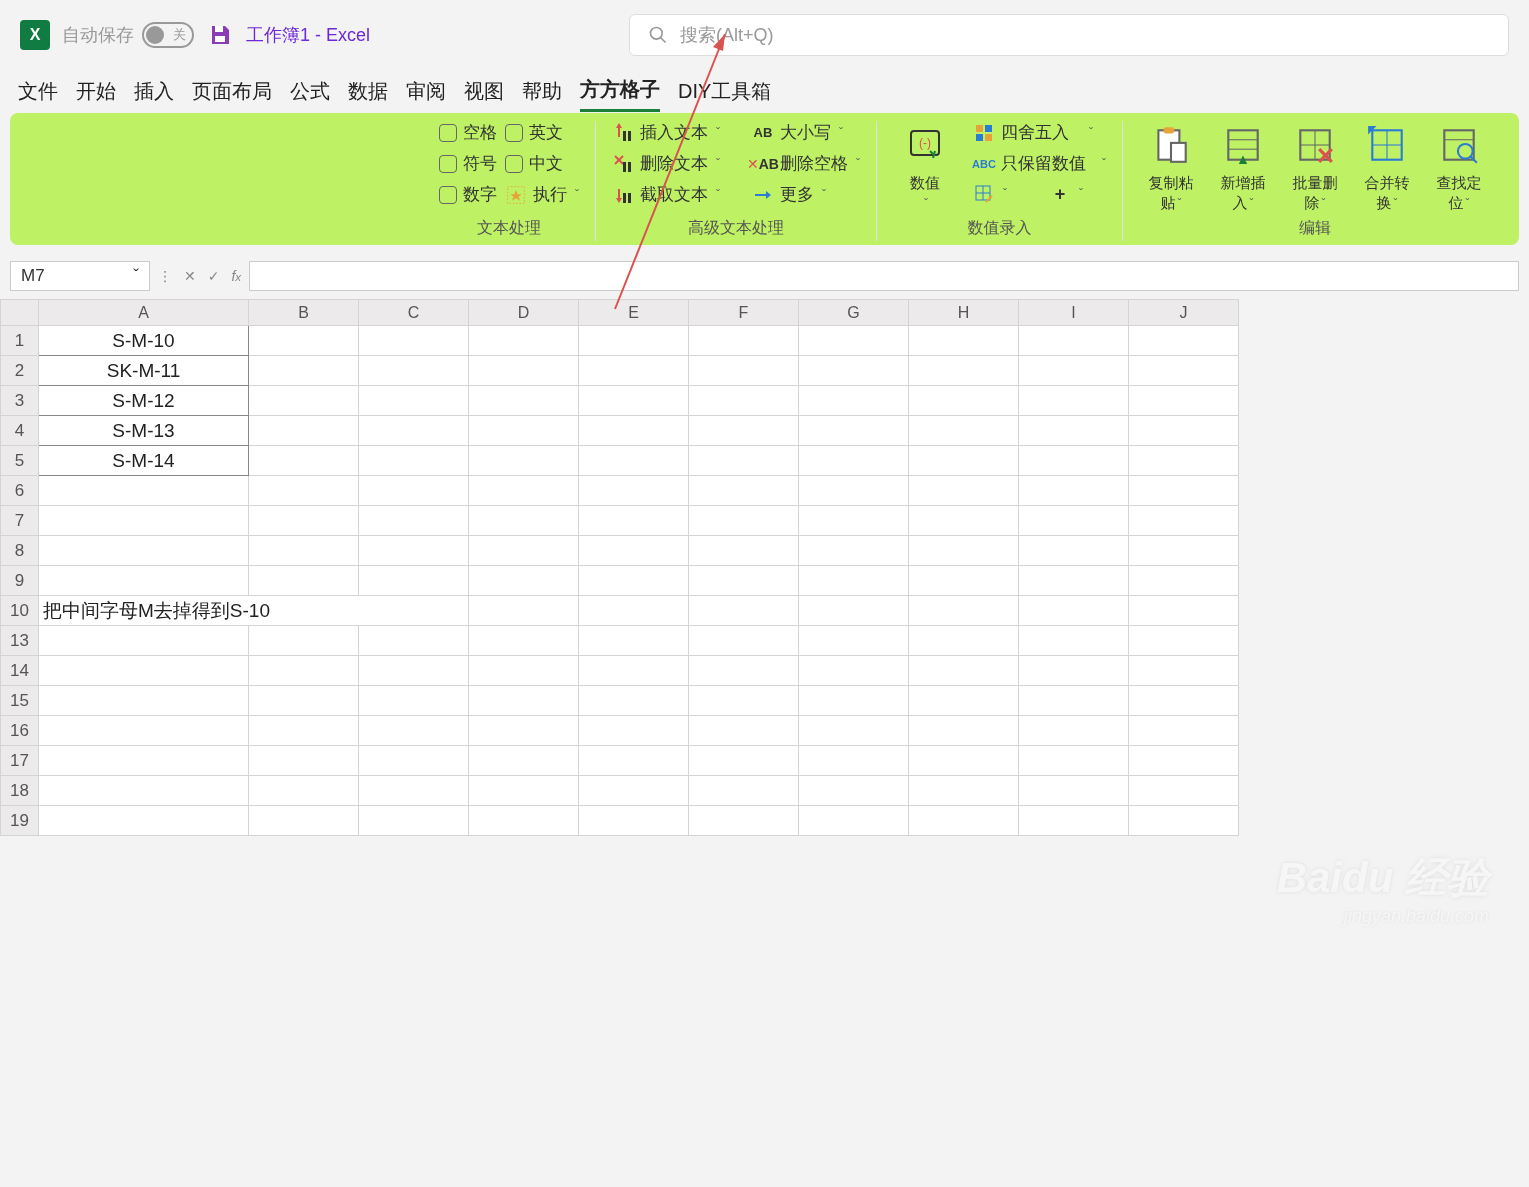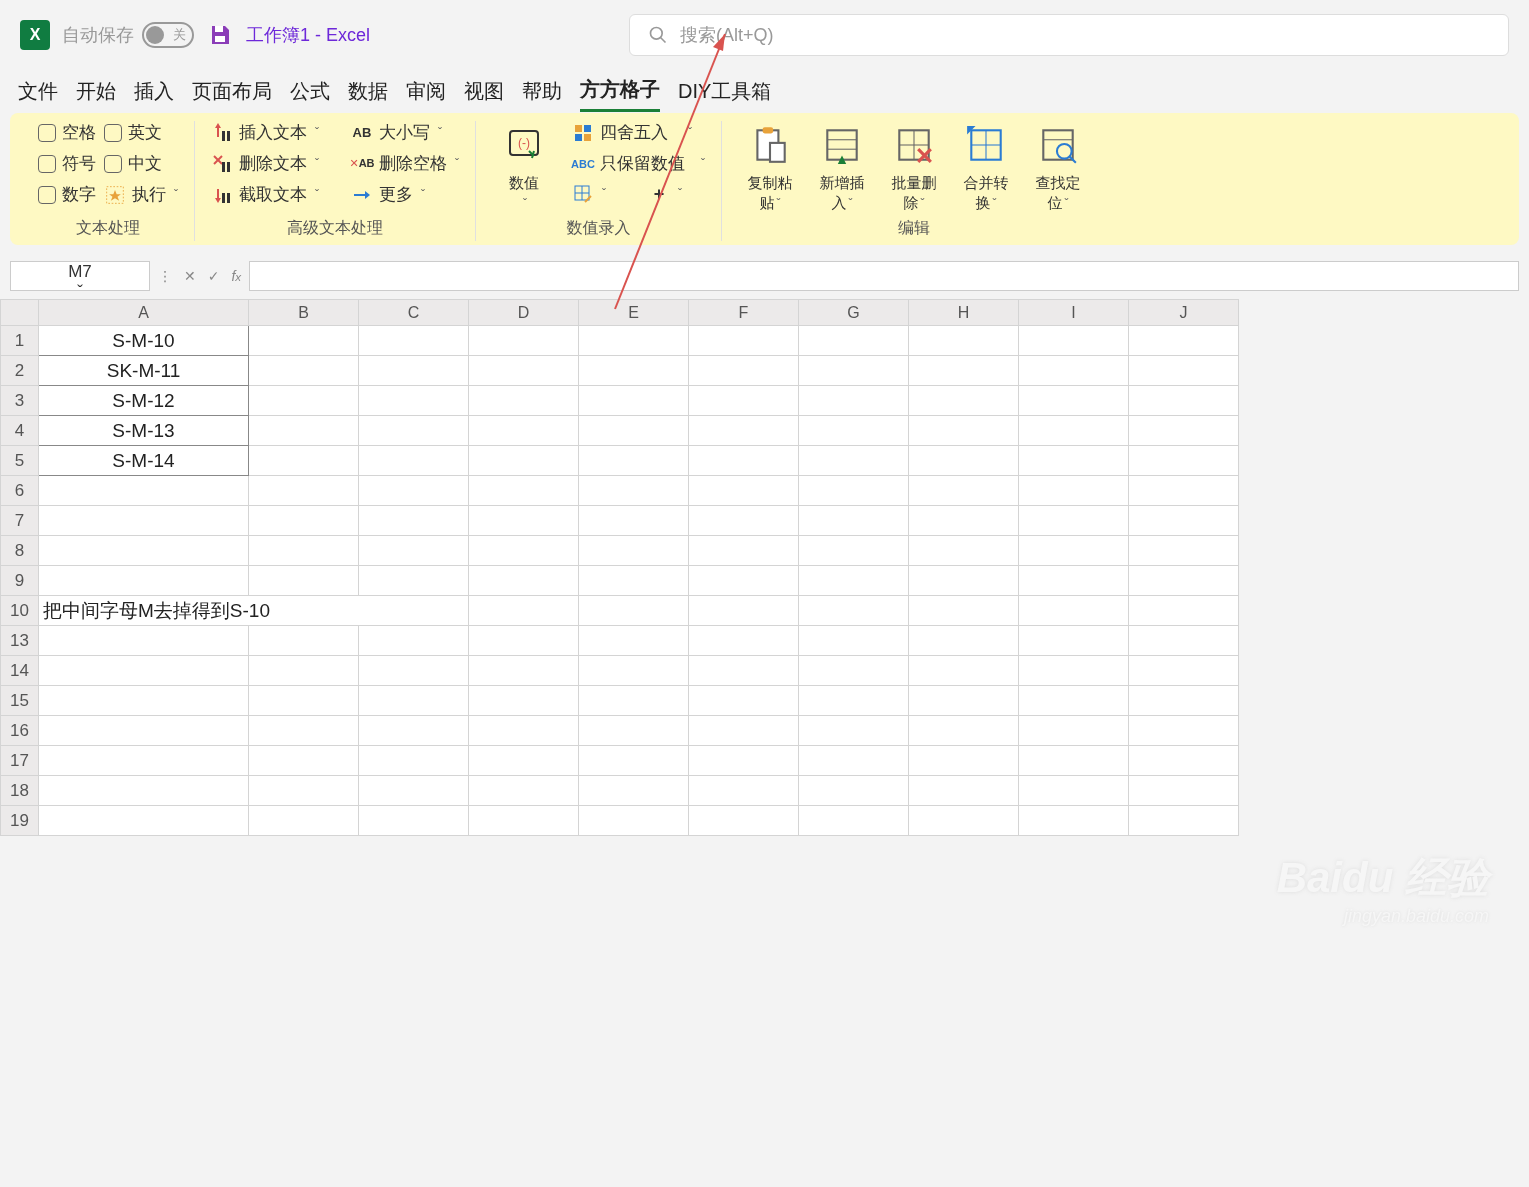--- a/index.html
+++ b/index.html
@@ -15,40 +15,40 @@
 .save-icon { width:28px; height:28px; display:flex; align-items:center; justify-content:center; }
 .title-text { color:#6d28d9; font-size:18px; }
 .search-box { margin-left:auto; margin-right:0; width:880px; height:42px; background:#fff; border:1px solid #ddd; border-radius:6px; display:flex; align-items:center; padding:0 18px; gap:12px; color:#999; font-size:18px; }
 
 
 .tabs { display:flex; align-items:center; padding:0 18px; gap:18px; height:44px; }
 .tab { font-size:20px; color:#222; cursor:pointer; padding:6px 0; }
 .tab.active { font-weight:bold; border-bottom:3px solid #1a7f37; }
 
 
-.ribbon { background:#fef9c3; margin:0 10px; border-radius:8px; display:flex; padding:8px 12px 4px 12px; }
+.ribbon { background:#bef264; margin:0 10px; border-radius:8px; display:flex; padding:8px 12px 4px 12px;justify-content:flex-end; }
 .group { display:flex; flex-direction:column; align-items:center; border-right:1px solid #e0e0e0; padding:0 16px; }
 .group:last-child { border-right:none; }
 .group-body { display:flex; gap:8px; flex:1; }
 .group-label { font-size:16px; color:#555; padding:6px 0 2px 0; }
 
 .col { display:flex; flex-direction:column; gap:8px; justify-content:flex-start; }
 .chk { display:flex; align-items:center; gap:6px; font-size:17px; color:#333; cursor:pointer; }
 .chk .box { width:18px; height:18px; border:1.5px solid #666; border-radius:4px; }
 .btn-row { display:flex; align-items:center; gap:6px; font-size:17px; color:#333; cursor:pointer; white-space:nowrap; }
 .dd { color:#666; font-size:12px; margin-left:2px; }
 .icon-slot { width:22px; height:22px; display:flex; align-items:center; justify-content:center; }
 
 .vbtn { display:flex; flex-direction:column; align-items:center; gap:4px; padding:0 8px; font-size:15px; color:#333; cursor:pointer; }
 .vbtn .vicon { width:48px; height:48px; display:flex; align-items:center; justify-content:center; }
 .vbtn .vlabel { text-align:center; line-height:1.3; }
 
 
 .formula-bar { display:flex; align-items:center; margin:14px 10px 0 10px; height:34px; gap:8px; }
-.namebox { width:140px; height:30px; background:#fff; border:1px solid #ccc; display:flex; align-items:center; padding:0 10px; font-size:17px; justify-content:space-between;flex-direction:column; }
+.namebox { width:140px; height:30px; background:#fff; border:1px solid #ccc; display:flex; align-items:center; padding:0 10px; font-size:17px; justify-content:space-between; }
 .fx-tools { display:flex; align-items:center; gap:12px; color:#888; }
 .formula-input { flex:1; height:30px; background:#fff; border:1px solid #ccc; }
 
 
 .grid-wrap { margin:6px 0 0 0; position:relative; }
 .grid { border-collapse:collapse; table-layout:fixed; }
 .grid th, .grid td { border:1px solid #d4d4d4; font-weight:normal; }
 .grid thead th { background:#eceaea; height:26px; font-size:16px; color:#555; text-align:center; }
 .grid thead th.corner { width:38px; background:#eceaea; }
 .grid tbody th { background:#eceaea; width:38px; text-align:center; font-size:17px; color:#555; height:30px; }
@@ -191,21 +191,21 @@
       <div class="col" style="margin-left:24px;">
         <div class="btn-row">
             <span class="icon-slot">
               <b style="font-size:13px;">AB</b>
             </span>
             <span>大小写</span>
             <span class="dd">ˇ</span>
           </div>
         <div class="btn-row">
             <span class="icon-slot">
-              <span style="font-size:11px;"><span style="color:#d9534f;">✕</span><b>AB</b></span>
+              <span style="font-size:14px;"><span style="color:#d9534f;">✕</span><b>AB</b></span>
             </span>
             <span>删除空格</span>
             <span class="dd">ˇ</span>
           </div>
         <div class="btn-row">
             <span class="icon-slot">
               <svg width="20" height="20">
                 <line x1="2" y1="10" x2="16" y2="10" stroke="#2b7cd3" stroke-width="2"></line>
                 <polygon points="18,10 13,6 13,14" fill="#2b7cd3"></polygon>
               </svg>

